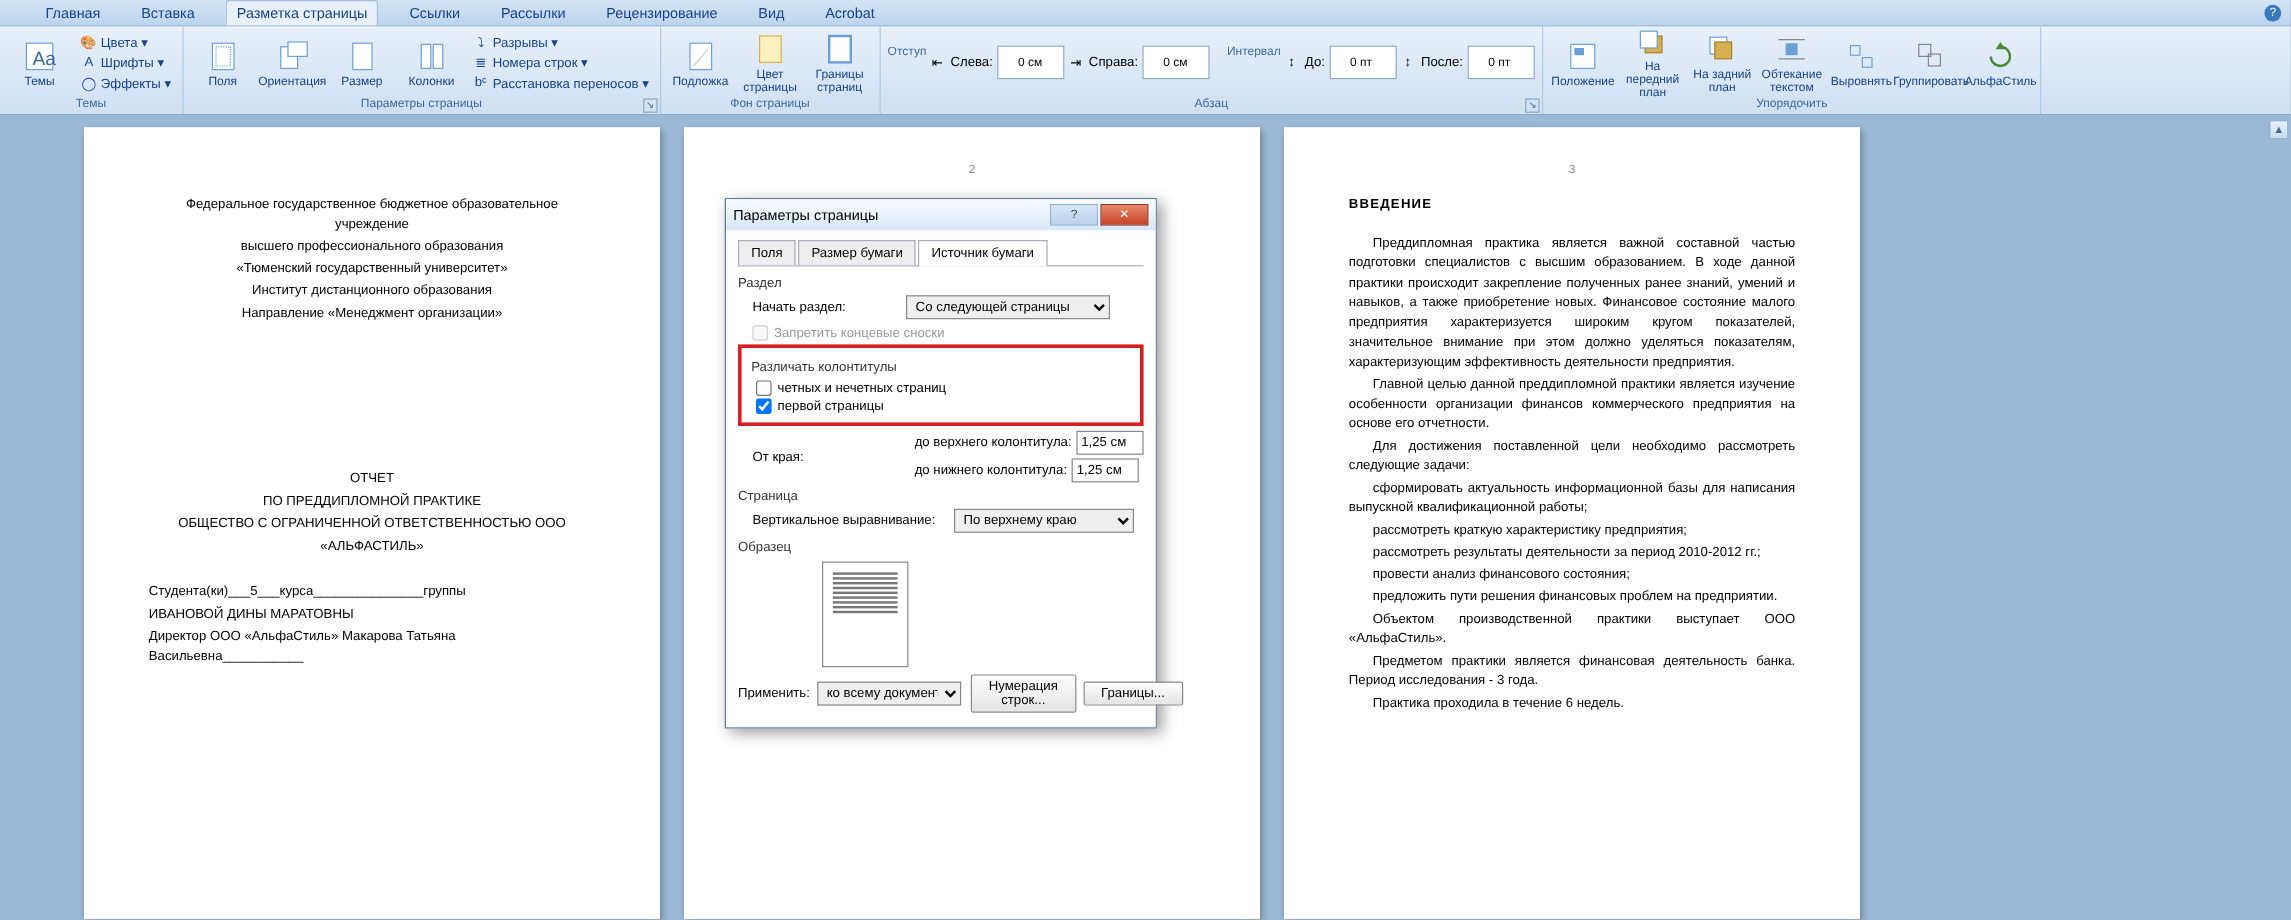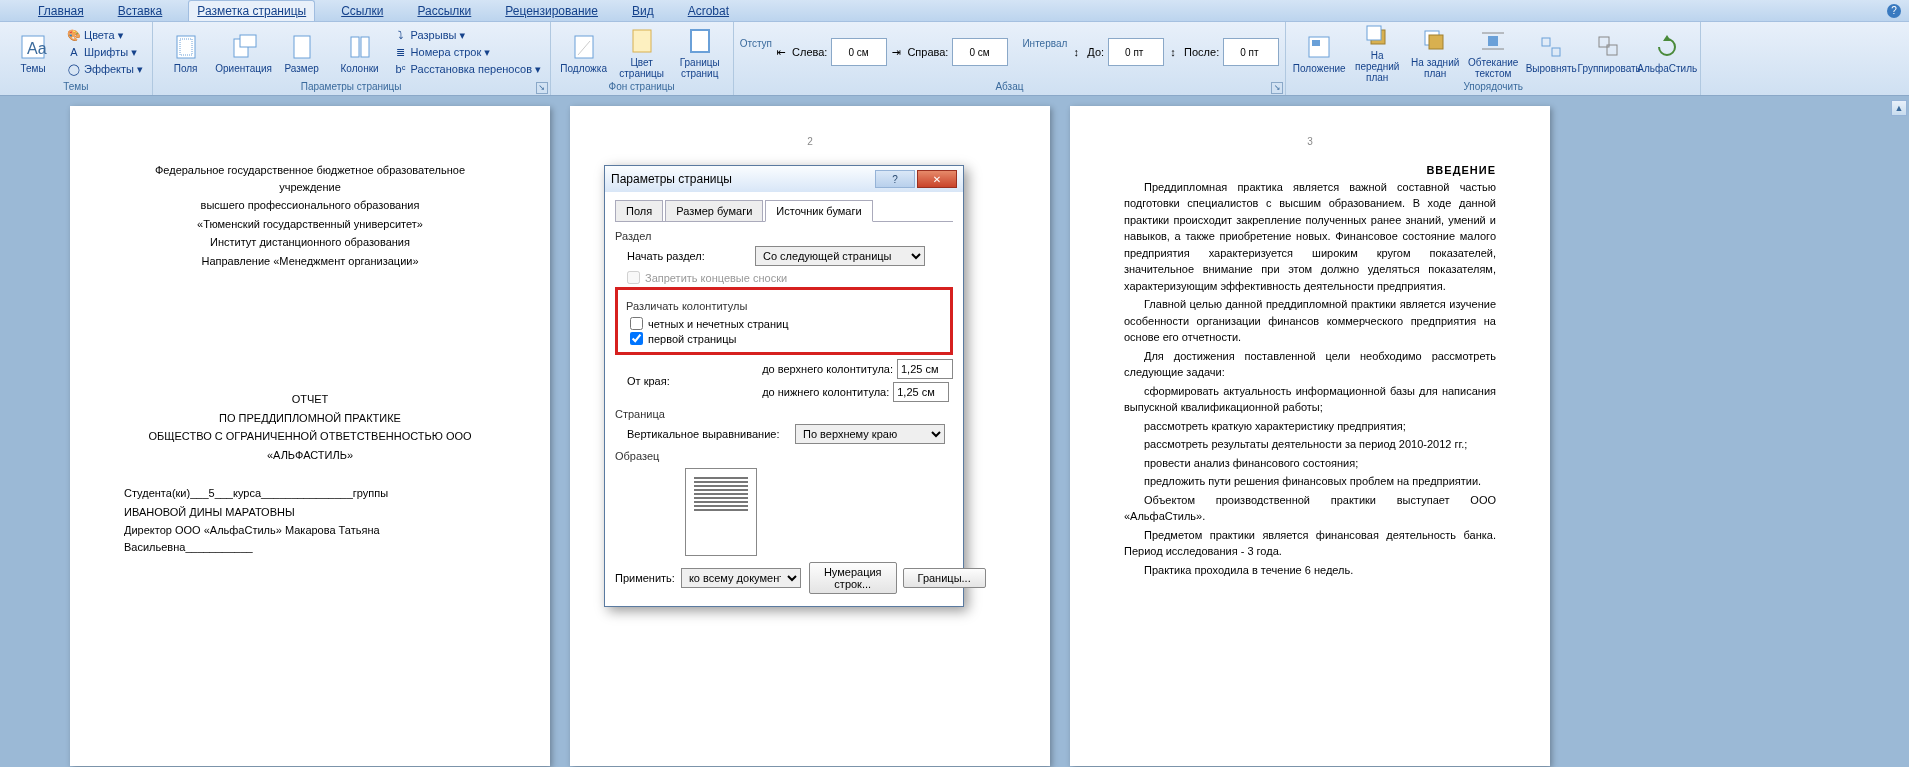--- a/index.html
+++ b/index.html
@@ -1,19 +1,19 @@
 <!DOCTYPE html>
 <html><head>
 <meta charset="utf-8">
 <style>
 * { box-sizing: border-box; margin: 0; padding: 0; font-family: "Segoe UI", Tahoma, sans-serif; }
 body { background: #9bb9d6; overflow: hidden; width: 1909px; height: 767px; position: relative; }
 
 .ribbon-tabs { background: linear-gradient(#d4e4f5, #bcd4ee); height: 22px; display: flex; align-items: center; padding-left: 30px; gap: 18px; font-size: 12px; color: #15428b; border-bottom: 1px solid #a5c0e0; }
-.ribbon-tabs .tab { padding: 3px 8px; cursor: pointer; text-decoration: underline; }
+.ribbon-tabs .tab { padding: 3px 8px; cursor: pointer; }
 .ribbon-tabs .tab.active { background: #e8f0fa; border: 1px solid #a0bde0; border-bottom: none; border-radius: 3px 3px 0 0; }
 .help-icon { position: absolute; right: 8px; top: 4px; width: 14px; height: 14px; background: #3a7ac0; border-radius: 50%; color: #fff; font-size: 10px; text-align: center; line-height: 14px; }
 
 .ribbon-body { background: linear-gradient(#e8f0fa, #cfe0f2); height: 74px; display: flex; border-bottom: 1px solid #8aa8c8; }
 .ribbon-group { border-right: 1px solid #b0c8e0; padding: 2px 6px; display: flex; flex-direction: column; justify-content: space-between; }
 .group-label { font-size: 10px; color: #3a6a9c; text-align: center; padding: 1px 0; }
 .group-content { display: flex; align-items: center; gap: 4px; height: 56px; }
 .big-btn { display: flex; flex-direction: column; align-items: center; justify-content: center; width: 54px; height: 56px; font-size: 10px; color: #15428b; text-align: center; cursor: pointer; }
 .big-btn .icon { width: 32px; height: 32px; display: flex; align-items: center; justify-content: center; }
 .small-col { display: flex; flex-direction: column; gap: 1px; font-size: 11px; color: #15428b; }
@@ -22,21 +22,21 @@
 
 .indent-group { display: flex; flex-direction: row; gap: 2px; font-size: 11px; }
 .indent-row { display: flex; align-items: center; gap: 4px; }
 .indent-row input { width: 56px; height: 28px; font-size: 10px; border: 1px solid #8aa8c8; padding: 0 16px; }
 
 .doc-area { position: absolute; top: 96px; left: 0; right: 0; bottom: 0; background: #9bb9d6; display: flex; gap: 20px; padding: 10px 70px; overflow: hidden; }
 .page { background: #fff; width: 480px; height: 660px; box-shadow: 2px 2px 6px rgba(0,0,0,.3); padding: 56px 54px; font-family: "Times New Roman", serif; font-size: 11px; line-height: 1.5; position: relative; }
 .page .pgnum { position: absolute; top: 28px; left: 50%; transform: translateX(-50%); font-size: 10px; color: #888; }
 .page.p1 p { text-align: center; margin-bottom: 2px; }
 .page.p3 { font-size: 11px; }
-.page.p3 .h { text-align: right; font-weight: bold; margin-bottom: 0; letter-spacing: 1px; }
+.page.p3 .h { text-align: left; font-weight: bold; margin-bottom: 16px; letter-spacing: 1px; }
 .page.p3 p { text-align: justify; text-indent: 20px; margin-bottom: 2px; }
 
 .dialog { position: absolute; top: 165px; left: 604px; width: 360px; background: #f0f0f0; border: 1px solid #5a7aa0; box-shadow: 4px 4px 12px rgba(0,0,0,.4); font-size: 11px; }
 .dialog-title { background: linear-gradient(#fafdff, #d8e6f7); height: 26px; display: flex; align-items: center; padding: 0 6px; font-size: 12px; color: #000; justify-content: space-between; }
 .dlg-btns { display: flex; gap: 2px; }
 .dlg-btns span { width: 40px; height: 18px; display: flex; align-items: center; justify-content: center; font-size: 10px; cursor: pointer; }
 .dlg-help { background: linear-gradient(#dae8f7, #b8d0ec); border: 1px solid #95b3d7; color: #2a4a70; }
 .dlg-close { background: linear-gradient(#e68a6a, #c9432a); color: #fff; border: 1px solid #9a3020; }
 .dialog-body { padding: 8px 10px; background: #fff; }
 .dlg-tabs { display: flex; border-bottom: 1px solid #aab; margin-bottom: 8px; }

